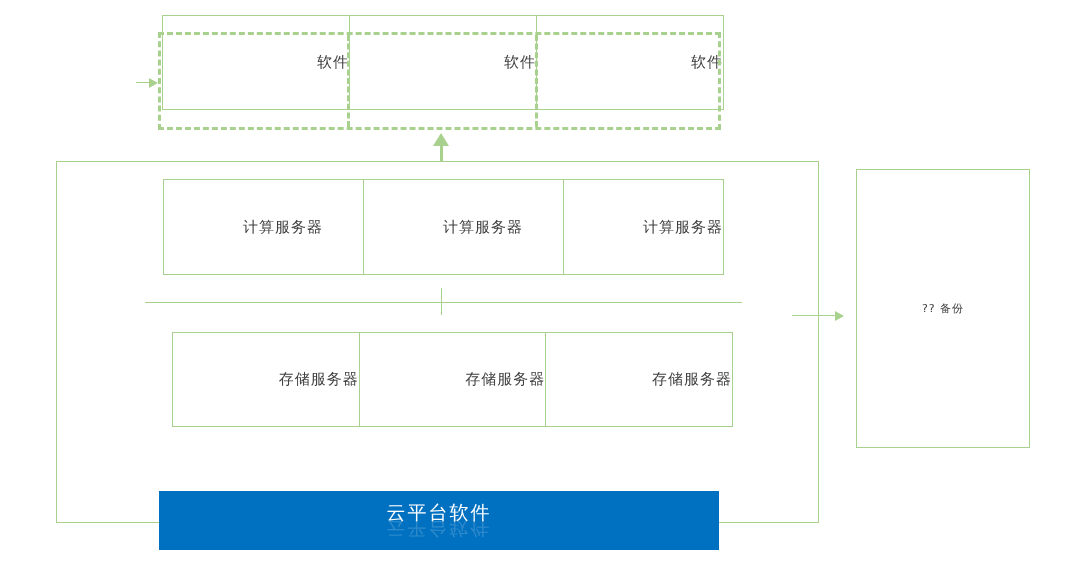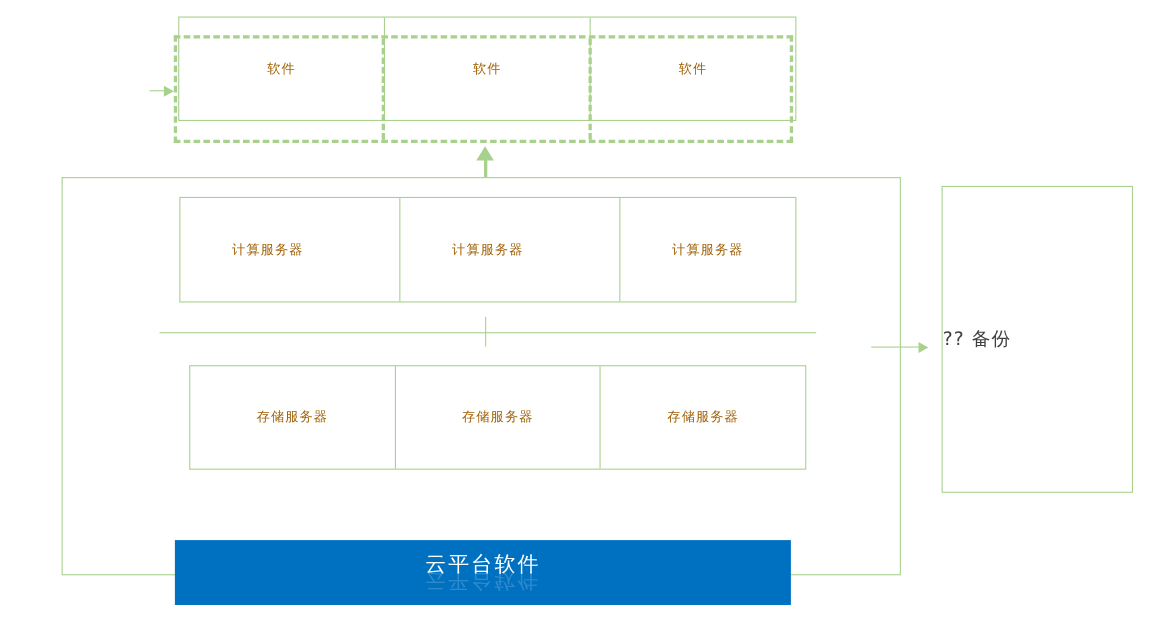--- a/index.html
+++ b/index.html
@@ -6,41 +6,41 @@
   .canvas {
     position:relative; width:1069px; height:583px; background:#ffffff;
     font-family:"DejaVu Sans","Liberation Sans",sans-serif; color:#404040;
     overflow:hidden;
   }
   .abs { position:absolute; }
 
   
   .row3 { display:flex; border:1px solid #a9d18e; background:#ffffff; }
   .row3 .cell {
-    flex:1 1 0; display:flex; align-items:center; justify-content:center;
-    font-size:12px; color:#a16207; letter-spacing:1px;
+    flex:1 1 0; display:flex; align-items:center; justify-content:flex-end;
+    font-size:15px; color:#404040; letter-spacing:1px;
   }
   .row3 .cell + .cell { border-left:1px solid #a9d18e; }
 
   
   .dashed-box { border:3px dashed #a9d18e; background:transparent; }
   .dashed-divider { border-left:3px dashed #a9d18e; width:0; }
 
   
   .label-box {
     background:#f2f2f2; border:1.5px solid #44546a;
     display:flex; flex-direction:column; align-items:center; justify-content:center;
     font-size:13px; color:#404040; line-height:1.35; text-align:center;
   }
 
   
   .green-outline { border:1px solid #a9d18e; background:transparent; }
   .backup-box {
-    border:1px solid #a9d18e; display:flex; align-items:center; justify-content:flex-start;
-    font-size:17px; color:#404040; letter-spacing:1px; background:#ffffff;
+    border:1px solid #a9d18e; display:flex; align-items:center; justify-content:center;
+    font-size:11px; color:#404040; letter-spacing:1px; background:#ffffff;
   }
 
   
   .hline { border-top:1.5px solid #a9d18e; height:0; }
   .hline-thin { border-top:1px solid #a9d18e; height:0; }
   .vline-thin { border-left:1px solid #a9d18e; width:0; }
   .vstem { width:3px; background:#a9d18e; }
   .arrowhead-right { width:0; height:0; border-top:5px solid transparent;
     border-bottom:5px solid transparent; border-left:9px solid #a9d18e; }
   .arrowhead-up { width:0; height:0; border-left:8px solid transparent;

